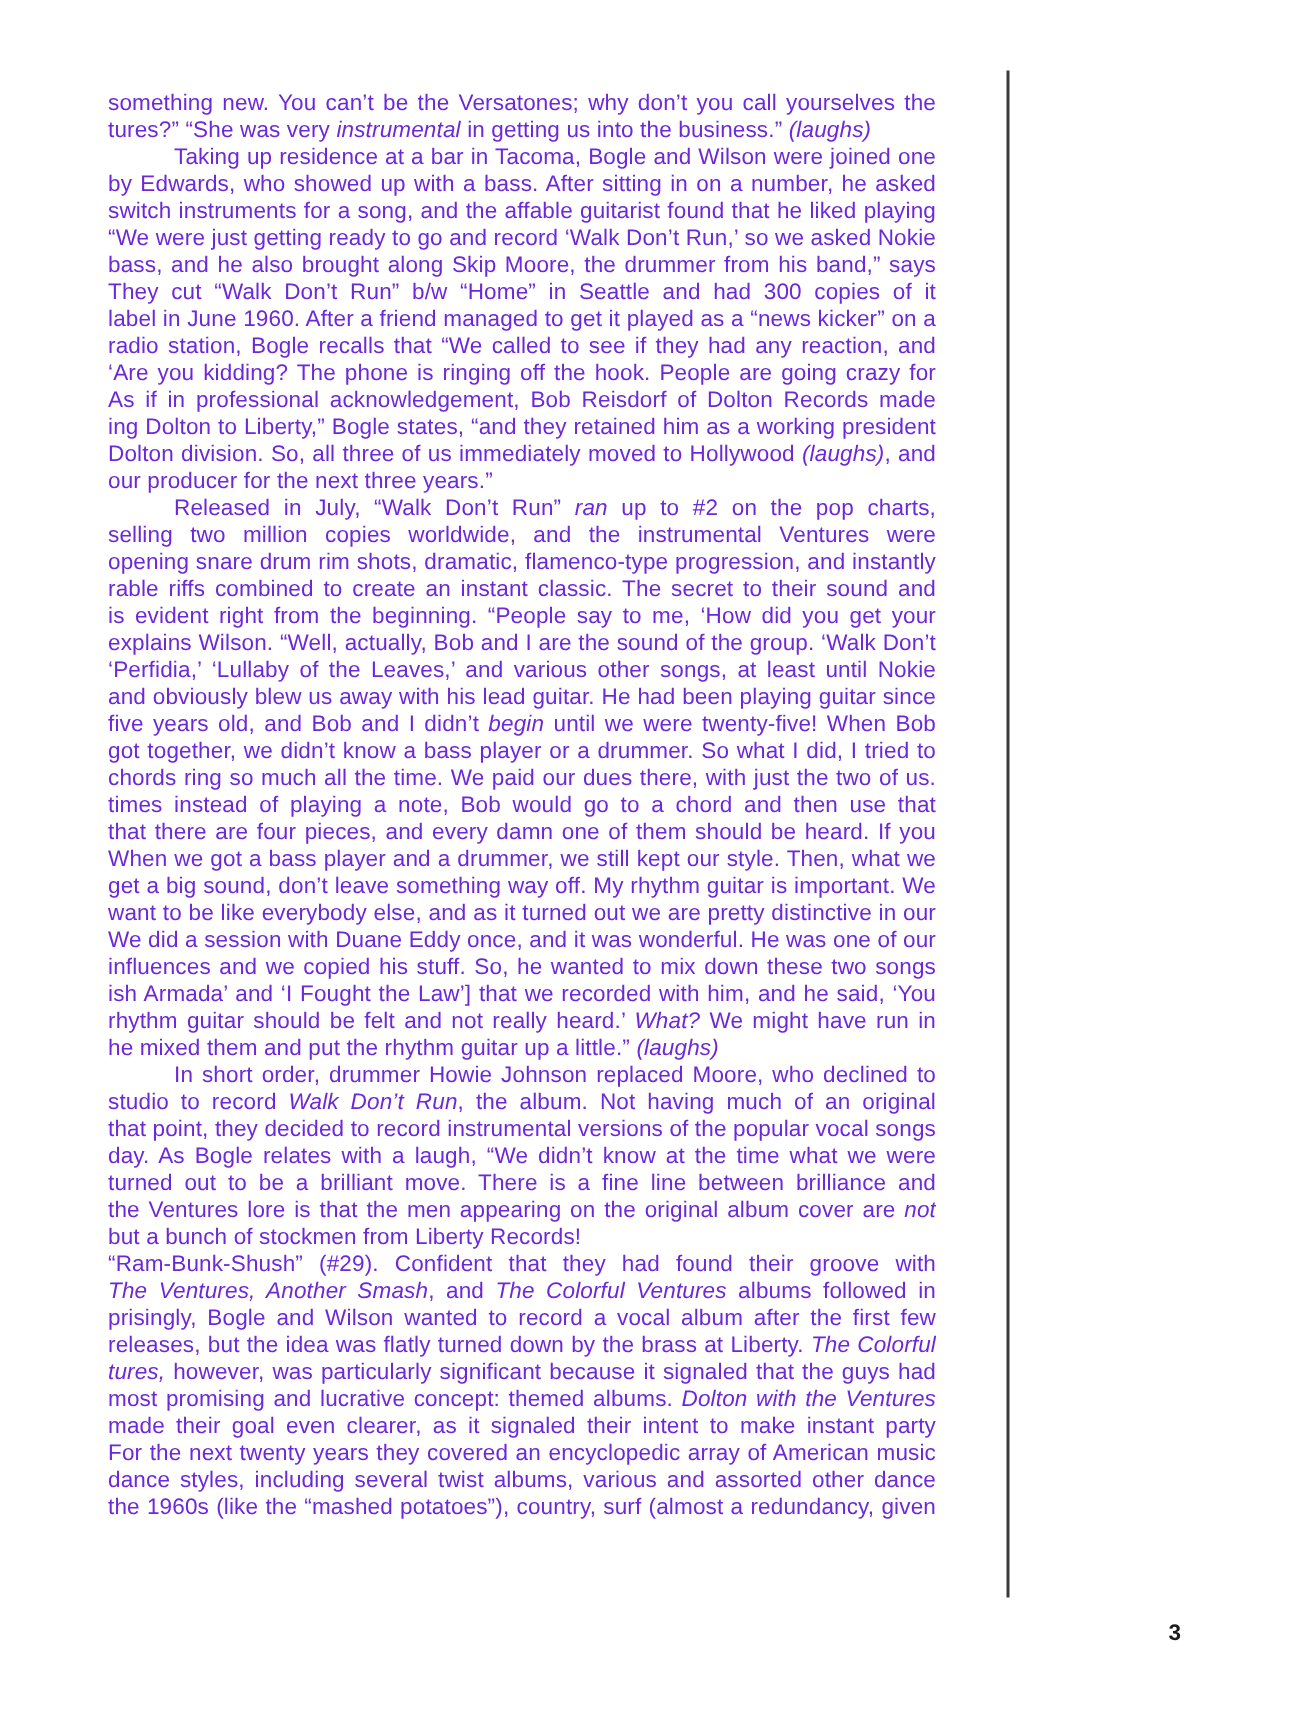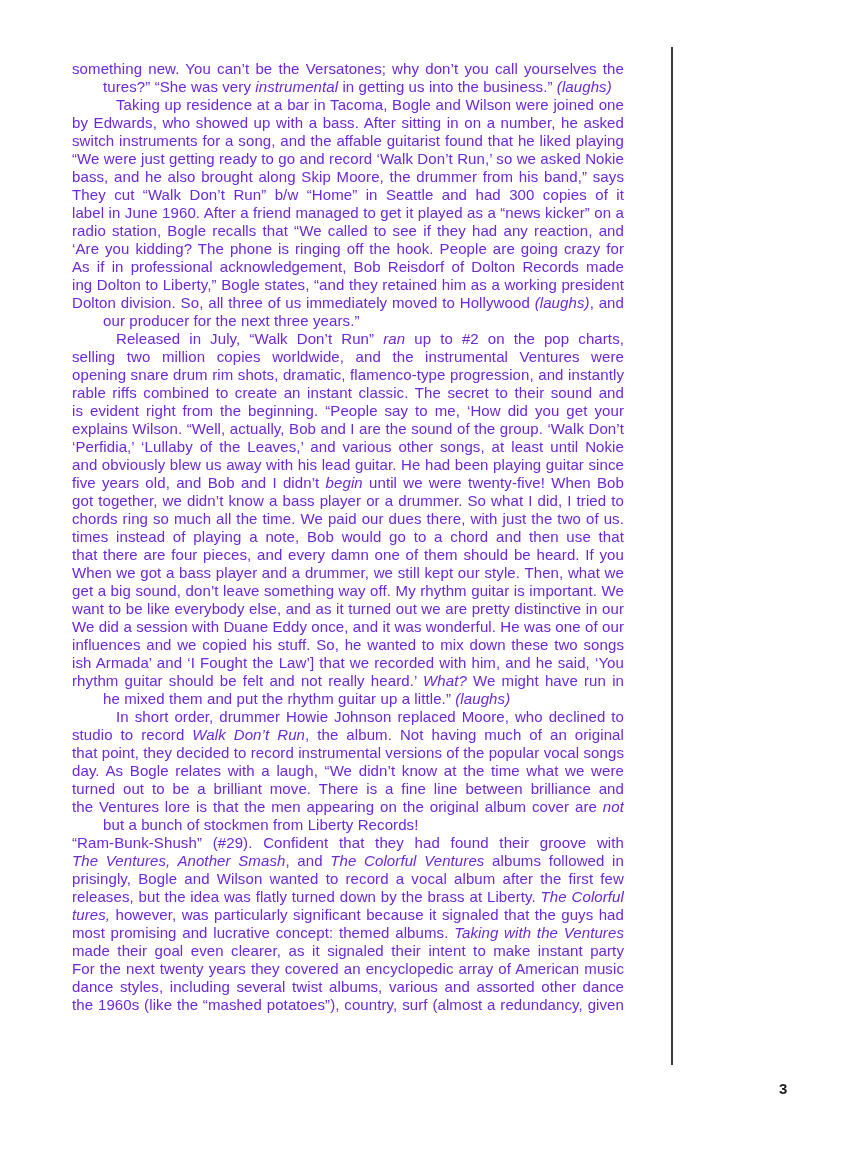--- a/index.html
+++ b/index.html
@@ -30,21 +30,20 @@
   .line {
     height: 18px;
     overflow: hidden;
     text-align: justify;
     text-align-last: justify;
     white-space: normal;
   }
   .line.endline {
     text-align: center;
     text-align-last: left;
-    margin-left: 31px;
   }
   .line.indent {
     text-indent: 44px;
   }
   .line i {
     font-style: italic;
   }
   .gutter-rule {
     position: absolute;
     left: 671px;
@@ -110,21 +109,21 @@
       <div class="line">that point, they decided to record instrumental versions of the popular vocal songs of the</div>
       <div class="line">day. As Bogle relates with a laugh, “We didn’t know at the time what we were doing, but it</div>
       <div class="line">turned out to be a brilliant move. There is a fine line between brilliance and idiocy.” Part of</div>
       <div class="line">the Ventures lore is that the men appearing on the original album cover are <i>not</i> the band,</div>
       <div class="line endline">but a bunch of stockmen from Liberty Records!</div>
       <div class="line">“Ram-Bunk-Shush” (#29). Confident that they had found their groove with instrumentals,</div>
       <div class="line"><i>The Ventures, Another Smash</i>, and <i>The Colorful Ventures</i> albums followed in 1961. Sur-</div>
       <div class="line">prisingly, Bogle and Wilson wanted to record a vocal album after the first few instrumental</div>
       <div class="line">releases, but the idea was flatly turned down by the brass at Liberty. <i>The Colorful Ven-</i></div>
       <div class="line"><i>tures,</i> however, was particularly significant because it signaled that the guys had found a</div>
-      <div class="line">most promising and lucrative concept: themed albums. <i>Taking with the Ventures</i> in 1962</div>
+      <div class="line">most promising and lucrative concept: themed albums. <i>Dolton with the Ventures</i> in 1962</div>
       <div class="line">made their goal even clearer, as it signaled their intent to make instant party records.</div>
       <div class="line">For the next twenty years they covered an encyclopedic array of American music and</div>
       <div class="line">dance styles, including several twist albums, various and assorted other dance steps of</div>
       <div class="line">the 1960s (like the “mashed potatoes”), country, surf (almost a redundancy, given the</div>
     </div>
   <div class="gutter-rule"></div>
   <div class="page-number">3</div>
 </div>
 
 </body></html>

